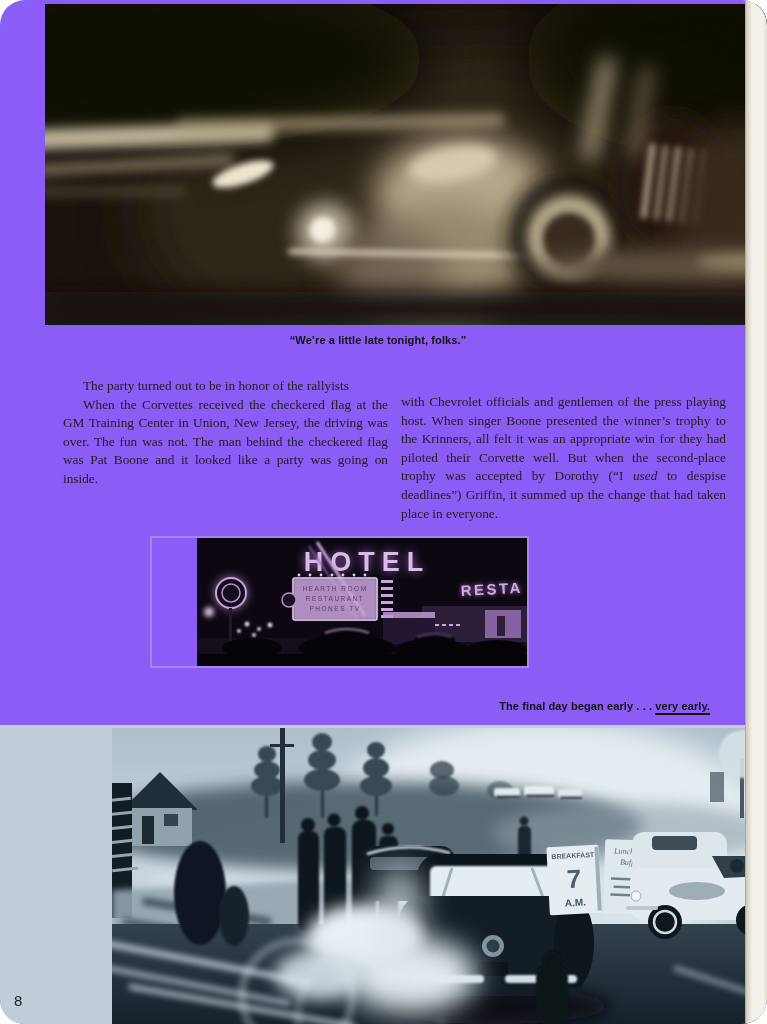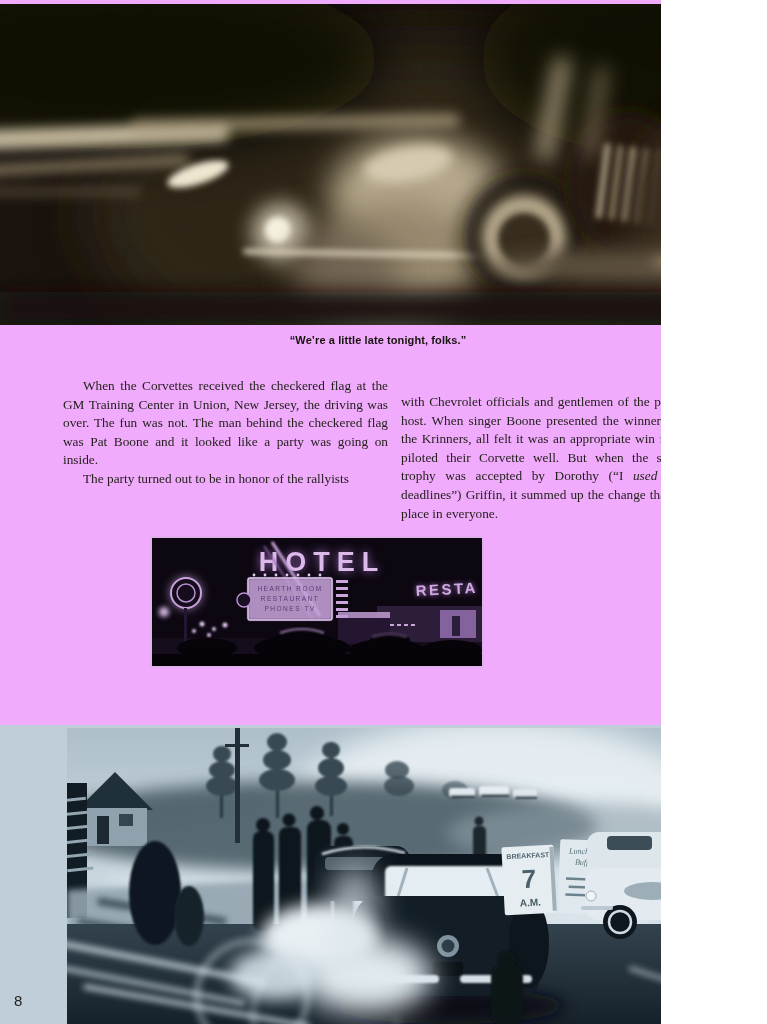--- a/index.html
+++ b/index.html
@@ -1,22 +1,23 @@
 <!DOCTYPE html>
 <html><head>
 <meta charset="utf-8">
 <style>
   html,body{margin:0;padding:0;}
   .page{
-    position:relative;width:661px;height:1024px;overflow:hidden;
-    background:#f0abfc;
+    position:relative;width:767px;height:1024px;overflow:hidden;
+    background:#8b5cf6;
     font-family:"Liberation Serif", serif;
+    border-radius:25px;
   }
   
-  .photo{position:absolute;overflow:hidden;}
+  .photo{position:absolute;overflow:hidden;padding-left:45px;}
   .photo svg{display:block;}
   .photo-top{left:0;top:4px;width:756px;height:321px;}
   .photo-hotel{left:152px;top:538px;width:330px;height:128px;outline:2px solid rgba(205,180,220,.45);}
   .photo-bottom{left:67px;top:728px;width:646px;height:296px;}
   
   .blue-band{position:absolute;left:0;top:725px;width:745px;height:299px;background:#bfced8;}
   
   .caption{
     position:absolute;font-family:"Liberation Sans", sans-serif;
     font-weight:bold;font-size:11px;letter-spacing:.1px;color:#17140f;
@@ -116,22 +117,22 @@
       <ellipse cx="706" cy="258" rx="55" ry="9" fill="#8a7a5e" filter="url(#tb6)"></ellipse>
       <rect x="0" y="288" width="756" height="33" fill="#120d08" filter="url(#tb10)"></rect>
       <rect width="756" height="321" filter="url(#tgrain)" opacity="0.06"></rect>
     </svg>
   </div>
 
   <div class="caption caption-top">“We’re a little late tonight, folks.”</div>
 
   <div class="article">
     <div class="col col-left">
+      <p>The party turned out to be in honor of the rallyists</p>
       <p>When the Corvettes received the checkered flag at the GM Training Center in Union, New Jersey, the driving was over. The fun was not. The man behind the checkered flag was Pat Boone and it looked like a party was going on inside.</p>
-      <p>The party turned out to be in honor of the rallyists</p>
     </div>
     <div class="col col-right">
       <p><span>with Chevrolet officials and gentlemen of the press playing host. When singer Boone presented the winner’s trophy to the Krinners, all felt it was an appropriate win for they had piloted their Corvette well. But when the second-place trophy was accepted by Dorothy (“I </span><span class="it">used</span><span> to despise deadlines”) Griffin, it summed up the change that had taken place in everyone.</span></p>
     </div>
   </div>
 
   <div class="photo photo-hotel">
     <svg width="330" height="128" viewBox="0 0 330 128">
       <defs>
         <filter id="hb1" x="-50%" y="-50%" width="200%" height="200%">
@@ -213,20 +214,21 @@
         <ellipse cx="235" cy="112" rx="38" ry="11"></ellipse>
           <ellipse cx="238" cy="102" rx="20" ry="7"></ellipse>
         <ellipse cx="300" cy="112" rx="30" ry="10"></ellipse>
       </g>
       <path d="M128,95 Q150,87 172,95" fill="none" stroke="#b890cf" stroke-width="2" opacity="0.8" filter="url(#hb1)"></path>
       <path d="M220,99 Q238,93 255,99" fill="none" stroke="#a87fc2" stroke-width="1.5" opacity="0.7" filter="url(#hb1)"></path>
       <rect y="116" width="330" height="12" fill="#050308"></rect>
     </svg>
   </div>
 
+  <div class="caption caption-final"><span>The final day began early . . . </span><span class="emph">very early.</span></div>
 
   <div class="blue-band"></div>
 
   <div class="photo photo-bottom">
     <svg width="646" height="296" viewBox="0 0 646 296">
       <defs>
         <linearGradient id="msky" x1="0" y1="0" x2="0" y2="1">
           <stop offset="0" stop-color="#aebfca"></stop>
             <stop offset="0.45" stop-color="#c9d6de"></stop>
           <stop offset="1" stop-color="#b2c2cd"></stop>

